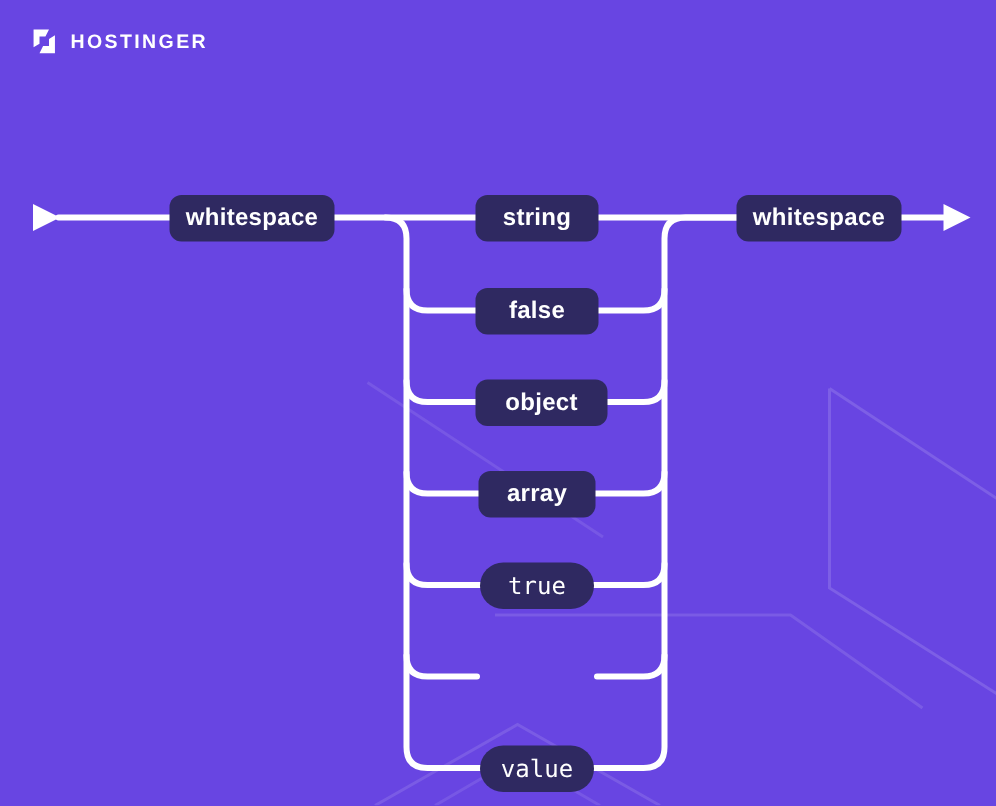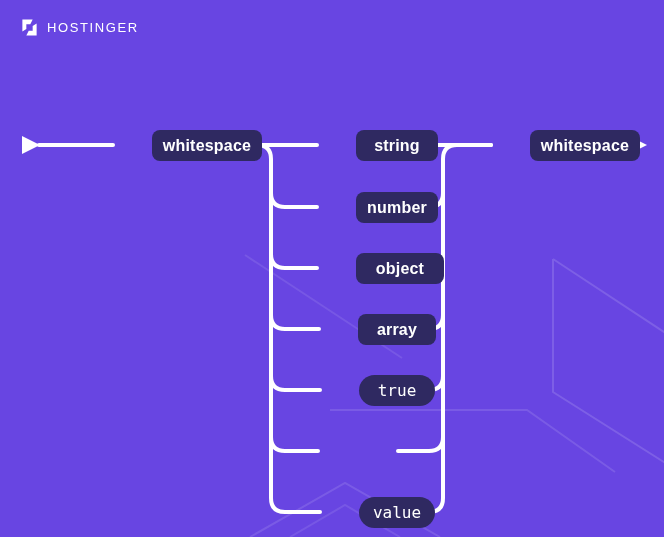--- a/index.html
+++ b/index.html
@@ -10,34 +10,34 @@
     -webkit-font-smoothing:antialiased;
   }
   .stage{position:relative;width:664px;height:537px;background:#6845e2;overflow:hidden;}
 
   
   .header{position:absolute;top:0;left:0;right:0;height:40px;
     display:flex;align-items:center;justify-content:space-between;
     padding:14px 14px 0 20px;box-sizing:border-box;}
   .brand{display:flex;align-items:center;gap:8px;color:#fff;}
   .brand svg{display:block;}
-  .brand-name{font-size:13px;font-weight:400;letter-spacing:1.6px;color:#fff;}
+  .brand-name{font-size:13px;font-weight:700;letter-spacing:1.6px;color:#fff;}
   .tagline{font-size:12.5px;font-weight:700;color:#fff;}
 
   
   .page-title{position:absolute;left:22px;top:66px;margin:0;
     font-size:29px;font-weight:700;color:#fff;letter-spacing:.3px;}
 
   
   .rails{position:absolute;left:0;top:0;}
   .node{
     position:absolute;height:31px;line-height:31px;
     background:#2f2961;color:#fff;text-align:center;
     font-size:16px;font-weight:700;letter-spacing:.2px;
-    border-radius:8px;box-sizing:border-box;margin-left:39px;
+    border-radius:8px;box-sizing:border-box;
   }
   .node.terminal{
     border-radius:16px;
     font-family:"DejaVu Sans Mono","Liberation Mono",monospace;
     font-weight:400;font-size:16px;letter-spacing:0;
   }
 </style>
 </head>
 <body>
 
@@ -92,19 +92,19 @@
       </svg>
       <span class="brand-name">HOSTINGER</span>
     </div>
   </div>
 
 
   <div class="node" style="left:113px;top:129.5px;width:110px">whitespace</div>
   <div class="node" style="left:317px;top:129.5px;width:82px">string</div>
   <div class="node" style="left:491px;top:129.5px;width:110px">whitespace</div>
 
-  <div class="node" style="left:317px;top:191.5px;width:82px">number</div>
+  <div class="node" style="left:317px;top:191.5px;width:82px">false</div>
   <div class="node" style="left:317px;top:252.5px;width:88px">object</div>
   <div class="node terminal" style="left:320px;top:374.5px;width:76px">true</div>
   <div class="node" style="left:319px;top:313.5px;width:78px">array</div>
   <div class="node terminal" style="left:320px;top:496.5px;width:76px">value</div>
 
 </div>
 
 </body></html>

